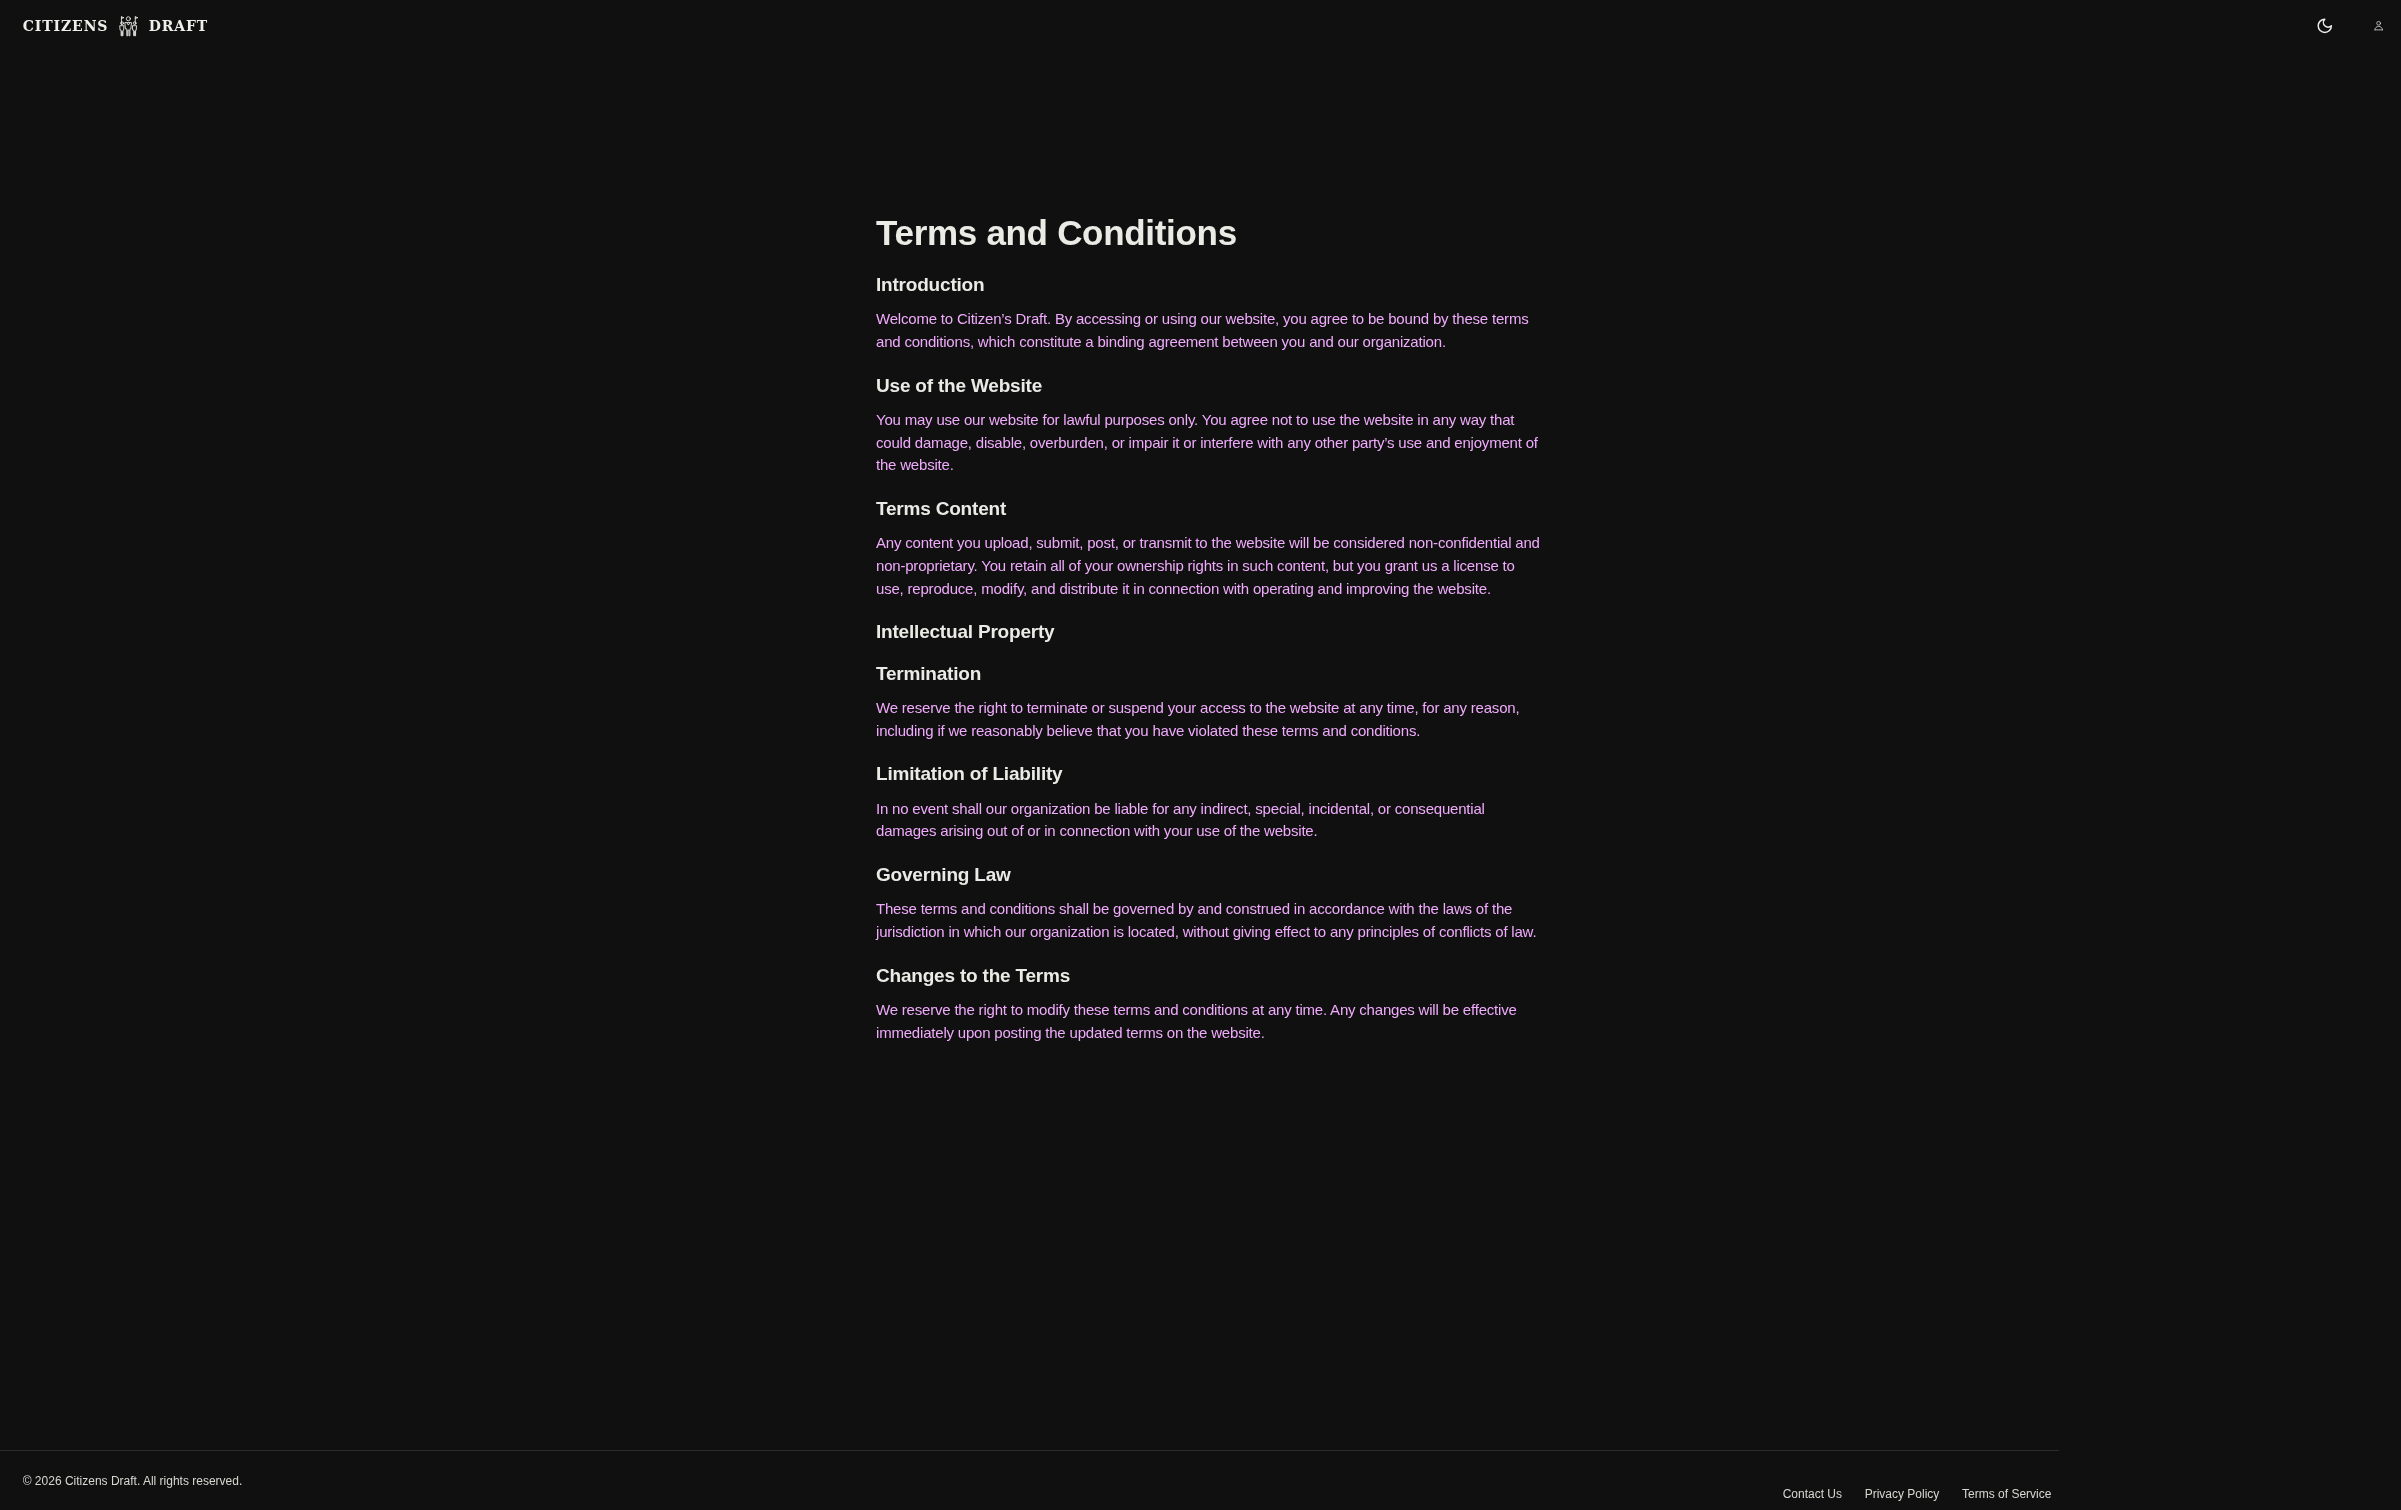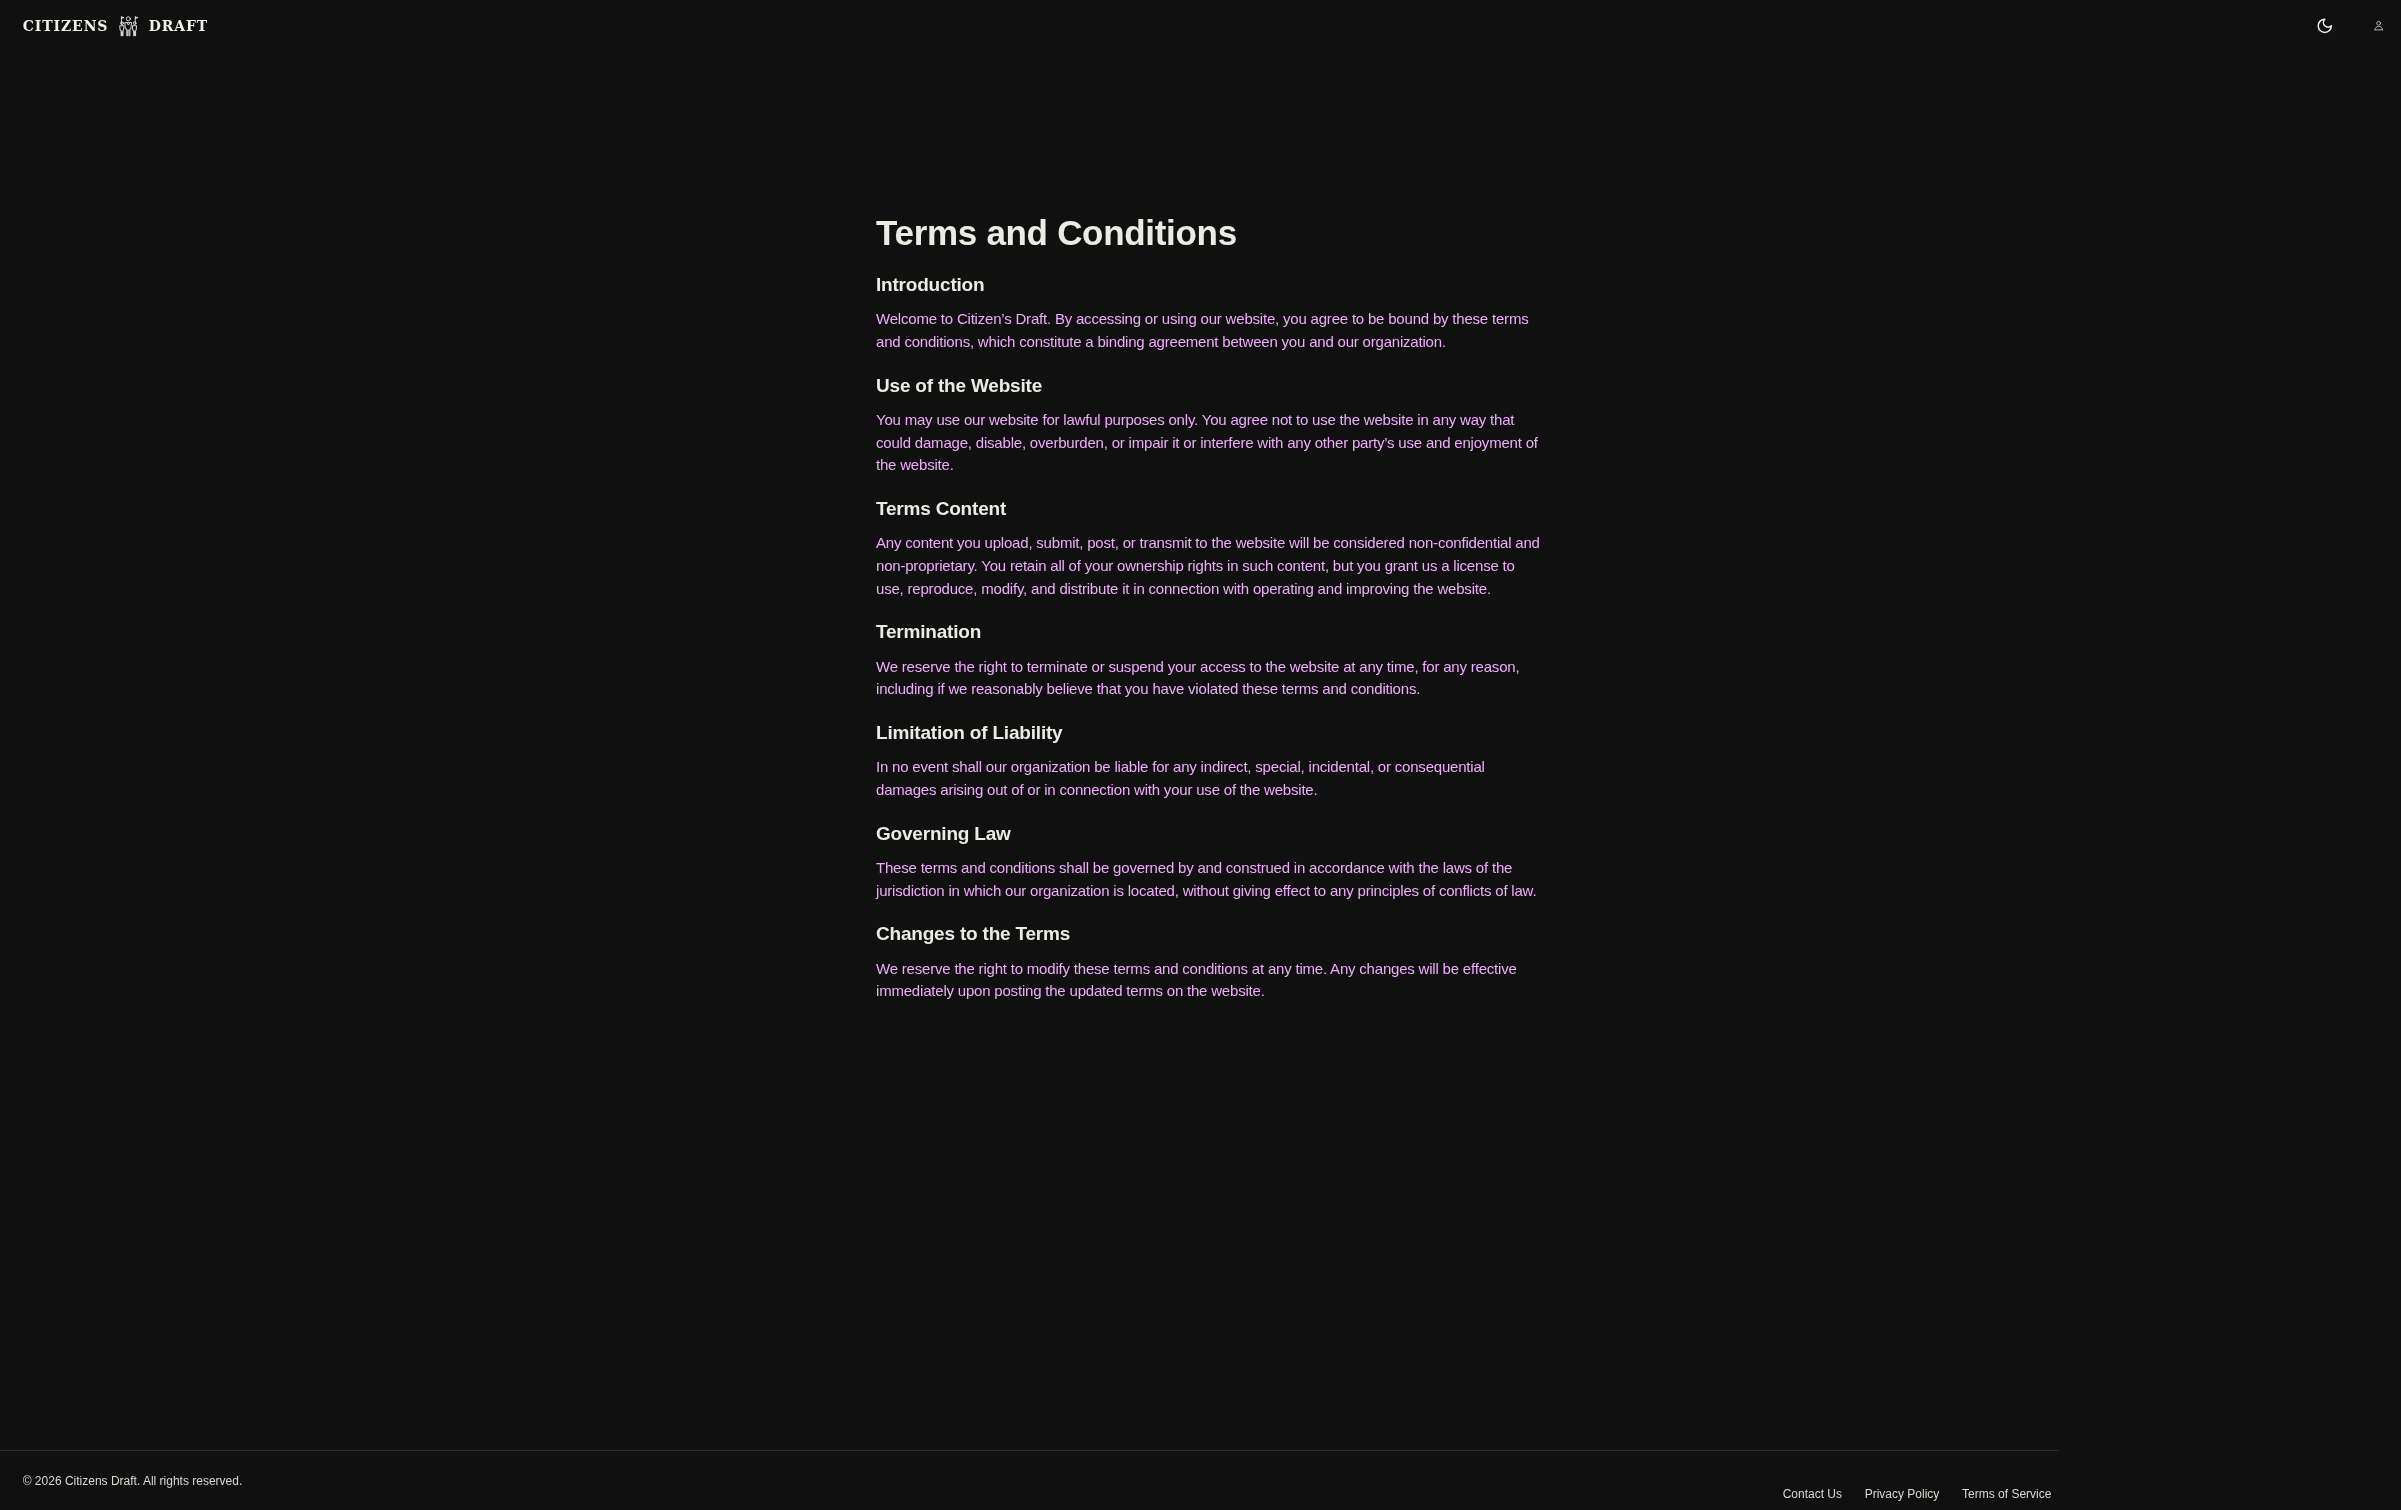--- a/index.html
+++ b/index.html
@@ -191,20 +191,21 @@
       <h2 class="section-title">Use of the Website</h2>
       <p class="section-body">You may use our website for lawful purposes only. You agree not to use the website in any way that could damage, disable, overburden, or impair it or interfere with any other party’s use and enjoyment of the website.</p>
     </section>
 
     <section class="section">
       <h2 class="section-title">Terms Content</h2>
       <p class="section-body">Any content you upload, submit, post, or transmit to the website will be considered non-confidential and non-proprietary. You retain all of your ownership rights in such content, but you grant us a license to use, reproduce, modify, and distribute it in connection with operating and improving the website.</p>
     </section>
 
     <section class="section">
+      <h2 class="section-title">Intellectual Property</h2>
     </section>
 
     <section class="section">
       <h2 class="section-title">Termination</h2>
       <p class="section-body">We reserve the right to terminate or suspend your access to the website at any time, for any reason, including if we reasonably believe that you have violated these terms and conditions.</p>
     </section>
 
     <section class="section">
       <h2 class="section-title">Limitation of Liability</h2>
       <p class="section-body">In no event shall our organization be liable for any indirect, special, incidental, or consequential damages arising out of or in connection with your use of the website.</p>

